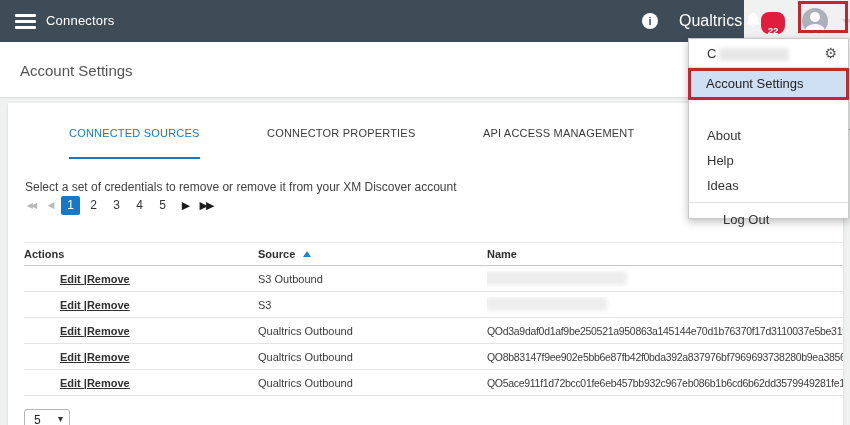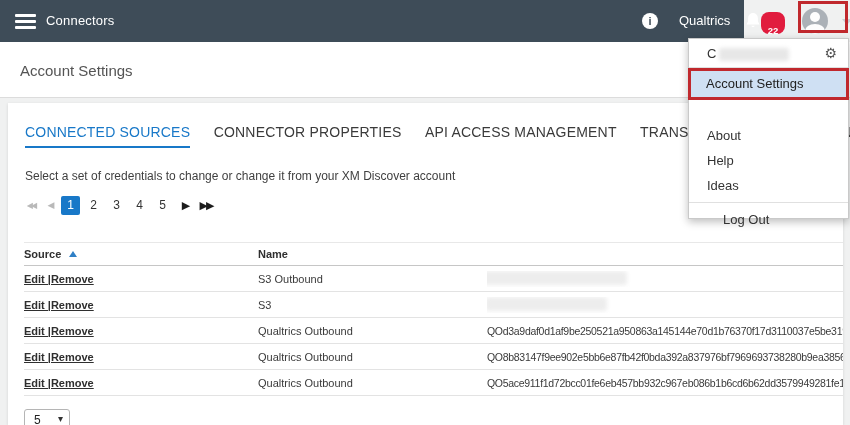--- a/index.html
+++ b/index.html
@@ -7,21 +7,21 @@
     font-family:"Liberation Sans","DejaVu Sans",sans-serif; background:#f0f1f1; }
   .stage { position:relative; width:850px; height:425px; }
 
   
   .navbar { position:absolute; left:0; top:0; width:744px; height:42px; background:#3e4c58; z-index:20; }
   .hamburger { position:absolute; left:15px; top:14px; width:21px; height:15px; cursor:pointer; }
   .hamburger span { display:block; height:3px; background:#fff; margin-bottom:3px; border-radius:1px; }
   .nav-title { position:absolute; left:46px; top:0; line-height:42px; color:#fff; font-size:13px; letter-spacing:.2px; }
   .info-icon { position:absolute; left:642px; top:13px; width:16px; height:16px; border-radius:50%;
     background:#fff; color:#3e4c58; font-size:11px; font-weight:bold; text-align:center; line-height:16px; }
-  .brand { position:absolute; left:679px; top:0; line-height:42px; color:#fff; font-size:13px; }
+  .brand { position:absolute; left:679px; top:0; line-height:42px; color:#fff; font-size:16px; }
   .bell { position:absolute; left:744px; top:11px; width:18px; height:19px; }
   .badge { position:absolute; left:761px; top:12px; min-width:24px; height:15px; border-radius:8px;
     background:#e11c3e; color:#fff; font-size:9.5px; font-weight:bold; text-align:center; line-height:15px; padding:11px 5px; }
   .avatar { position:absolute; left:802px; top:8px; width:26px; height:26px; border-radius:50%;
     background:#abb1b7; overflow:hidden; }
   .avatar .head { position:absolute; left:8px; top:4px; width:10px; height:10px; border-radius:50%; background:#fdfdfd; }
   .avatar .torso { position:absolute; left:3px; top:16px; width:20px; height:14px; border-radius:50%; background:#fdfdfd; }
   .nav-caret { position:absolute; left:842px; top:19px; width:0; height:0;
     border-left:5px solid transparent; border-right:5px solid transparent; border-top:6px solid #c9d0d6; }
   .avatar-annotation { position:absolute; left:798px; top:1px; width:50px; height:32px;
@@ -30,22 +30,22 @@
   
   .header-band { position:absolute; left:0; top:42px; width:850px; height:56px; background:#fff;
     border-bottom:1px solid #dcdcdc; }
   .page-title { position:absolute; left:20px; top:20px; font-size:15px; color:#545454; }
 
   
   .card { position:absolute; left:8px; top:103px; width:835px; height:322px; background:#fff;
     box-shadow:0 1px 3px rgba(0,0,0,.12); }
 
   .tabs { padding:20px 0 0 17px; white-space:nowrap; }
-  .tab { display:inline-block; margin-right:19px; font-size:14px; color:#3a3a3a; letter-spacing:.2px;
-    padding-bottom:6px; cursor:pointer; }
+  .tab { display:inline-block; margin-right:19px; font-size:11px; color:#3a3a3a; letter-spacing:.2px;
+    padding-bottom:18px; cursor:pointer;margin-left:44px; }
   .tab.active { color:#1878c8; border-bottom:2px solid #1878c8; }
   .tab-redacted-blur { display:inline-block; vertical-align:top; width:92px; height:15px; margin-top:-2px;
     background:#ededed; border-radius:2px; filter:blur(2px); }
   .tab-redacted-letter { display:inline-block; font-size:11px; color:#3a3a3a; margin-left:1px; }
 
   .instruction { margin:21px 0 0 17px; font-size:12px; color:#3f3f3f; }
 
   .pagination { position:absolute; left:13px; top:92px; height:20px; display:flex; align-items:center; }
   .pg-nav { font-size:9px; width:20px; text-align:center; cursor:pointer; user-select:none; }
   .pg-nav.dbl { letter-spacing:-2px; font-size:8px; }
@@ -56,21 +56,21 @@
   .pg-page.current { background:#1878c8; color:#fff; }
 
   .table { position:absolute; left:16px; right:0; top:139px; }
   .thead, .trow { display:grid; grid-template-columns:234px 229px 1fr; align-items:center; }
   .thead { height:24px; border-top:1px solid #e8e8e8; border-bottom:1px solid #c6c6c6;
     font-size:11px; font-weight:bold; color:#2f2f2f; }
   .th-source { display:flex; align-items:center; gap:8px; }
   .sort-asc { width:0; height:0; border-left:4px solid transparent; border-right:4px solid transparent;
     border-bottom:6px solid #2f80c6; }
   .trow { height:26px; border-bottom:1px solid #e3e3e3; font-size:11px; color:#3a3a3a; }
-  .action-link { font-weight:bold; text-decoration:underline; color:#2f2f2f; cursor:pointer; }
+  .action-link { font-weight:bold; text-decoration:underline; color:#2f2f2f; cursor:pointer;margin-left:36px; }
   .cell-name { white-space:nowrap; overflow:hidden; font-size:10.5px; letter-spacing:-0.3px; }
   .name-blur { display:inline-block; height:14px; background:#ededed; border-radius:3px; filter:blur(2px); }
   .name-blur.w1 { width:152px; margin-left:-12px; }
   .name-blur.w2 { width:122px; margin-left:-2px; }
 
   .page-size { position:absolute; left:16px; top:306px; width:46px; height:24px; background:#fff;
     border:1px solid #b5b5b5; border-radius:3px; font-size:12px; color:#222; cursor:pointer; }
   .page-size .val { position:absolute; left:9px; top:3px; }
   .page-size .chev { position:absolute; right:6px; top:3px; font-size:10px; color:#333; }
 
@@ -126,36 +126,37 @@
   <div class="card">
 
     <div class="tabs">
       <span class="tab active">CONNECTED SOURCES</span>
       <span class="tab">CONNECTOR PROPERTIES</span>
       <span class="tab">API ACCESS MANAGEMENT</span>
       <span class="tab">TRANSLATE ACCOUNT SETTINGS</span>
       <span class="tab-redacted-blur"></span><span class="tab-redacted-letter">F</span>
     </div>
 
-    <div class="instruction">Select a set of credentials to change or change it from your XM Discover account</div>
+    <div class="instruction">Select a set of credentials to remove or remove it from your XM Discover account</div>
 
     <div class="pagination">
       <span class="pg-nav dbl disabled">◀◀</span>
       <span class="pg-nav disabled">◀</span>
       <span class="pg-page current">1</span>
       <span class="pg-page">2</span>
       <span class="pg-page">3</span>
       <span class="pg-page">4</span>
       <span class="pg-page">5</span>
       <span class="pg-nav enabled">▶</span>
       <span class="pg-nav dbl enabled">▶▶</span>
     </div>
 
     <div class="table">
       <div class="thead">
+        <div>Actions</div>
         <div class="th-source">
           <span>Source</span>
           <span class="sort-asc"></span>
         </div>
         <div>Name</div>
       </div>
 
       <div class="trow">
         <div><span class="action-link">Edit |Remove</span></div>
         <div>S3 Outbound</div>

